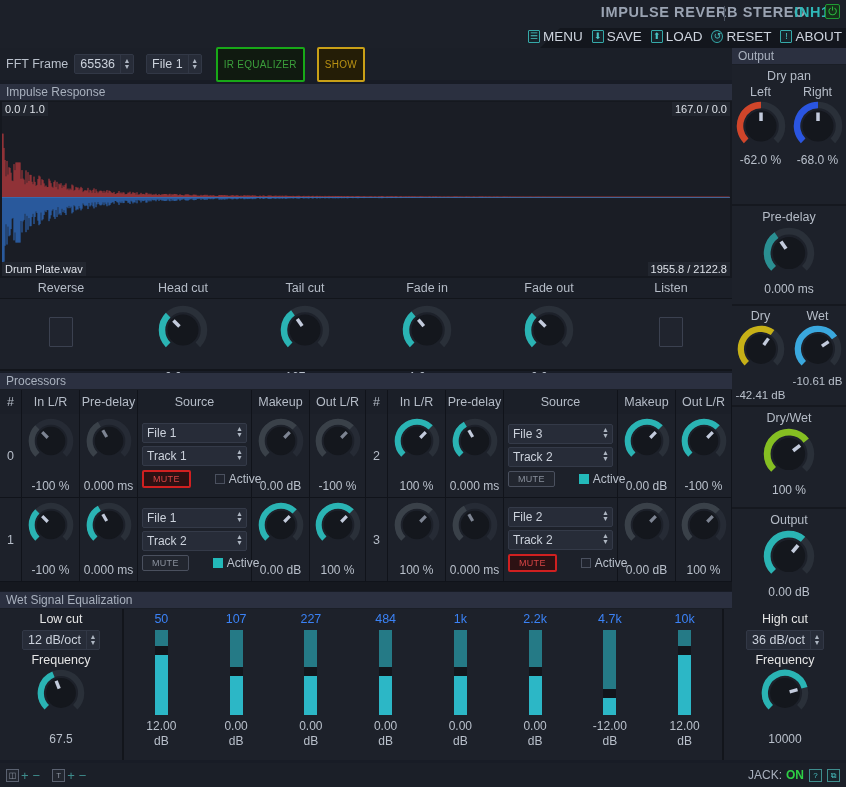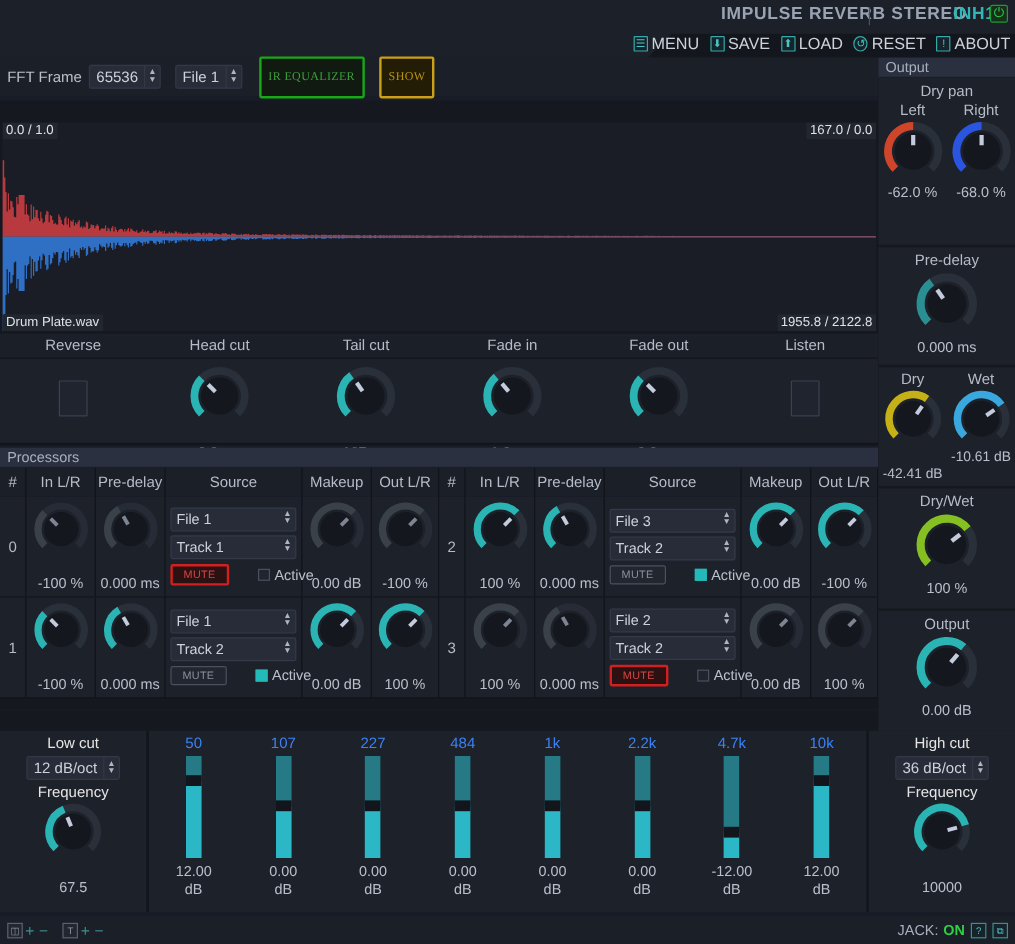--- a/index.html
+++ b/index.html
@@ -72,21 +72,20 @@
     min-width: 18px;
   }
   .spin .arrows {
     width: 13px; display: flex; flex-direction: column; align-items: center;
     justify-content: center; color: #aeb6c2; font-size: 7px; line-height: 6px;
     border-left: 1px solid #323846;
   }
   .pill {
     font-size: 10px; padding: 10px 6px; border-radius: 2px; font-weight: normal;
     letter-spacing: 0.3px;
-    font-family: Liberation Serif, serif;
   }
   #ir-eq-btn { border: 2px solid #18a818; color: #3b9f3b; background: #101a10; }
   #show-btn { border: 2px solid #c9a017; color: #b99213; background: #241d06; }
 
   
   #ir-section {
     position: absolute; left: 0; top: 84px; width: 732px; height: 194px;
     background: #15181f;
   }
   .sec-title {
@@ -287,20 +286,21 @@
   </div>
   <div class="spin" style="margin-left:6px">
     <span class="val">File 1</span>
     <span class="arrows">▲<br>▼</span>
   </div>
   <div class="pill" id="ir-eq-btn" style="margin-left:8px">IR EQUALIZER</div>
   <div class="pill" id="show-btn" style="margin-left:6px">SHOW</div>
 </div>
 
 <div id="ir-section">
+  <div class="sec-title">Impulse Response</div>
   <div id="ir-graph">
     <div id="ir-midline"></div>
     <svg id="ir-wave" width="728" height="174" style="position:absolute;left:0;top:0">
         <path d="M 0 95 L 0 178.6 M 1 95 L 1 178.6 M 2 95 L 2 159.70128806299982 M 3 95 L 3 143.7795991119978 M 4 95 L 4 122.2807407642057 M 5 95 L 5 142.56271425828743 M 6 95 L 6 124.6263372202941 M 7 95 L 7 134.3066249118677 M 8 95 L 8 133.32277620215268 M 9 95 L 9 127.07634514471629 M 10 95 L 10 116.70888717204 M 11 95 L 11 115.93696308542371 M 12 95 L 12 138.40297489897728 M 13 95 L 13 130.43906614033688 M 14 95 L 14 140.6 M 15 95 L 15 140.6 M 16 95 L 16 140.6 M 17 95 L 17 140.6 M 18 95 L 18 140.6 M 19 95 L 19 119.07007962940403 M 20 95 L 20 130.4608883636629 M 21 95 L 21 119.38734404791838 M 22 95 L 22 117.9357863777744 M 23 95 L 23 111.7904104552227 M 24 95 L 24 130.17435622823172 M 25 95 L 25 113.81676359267246 M 26 95 L 26 127.80046841984165 M 27 95 L 27 116.11767924655621 M 28 95 L 28 124.2907774651341 M 29 95 L 29 124.13675343819325 M 30 95 L 30 115.07967093208781 M 31 95 L 31 111.83303091598692 M 32 95 L 32 122.00621297260989 M 33 95 L 33 114.96773017485891 M 34 95 L 34 109.46071804629166 M 35 95 L 35 110.99780798647281 M 36 95 L 36 118.67493777395002 M 37 95 L 37 123.20834097977641 M 38 95 L 38 121.98643497832495 M 39 95 L 39 110.56361712853425 M 40 95 L 40 118.4621495438967 M 41 95 L 41 117.3256667422676 M 42 95 L 42 112.95240447443716 M 43 95 L 43 108.63208912721154 M 44 95 L 44 110.11113147925829 M 45 95 L 45 108.06891845454705 M 46 95 L 46 108.15927404489796 M 47 95 L 47 119.15893793229255 M 48 95 L 48 116.61695483276979 M 49 95 L 49 113.27085620515167 M 50 95 L 50 108.64077944441414 M 51 95 L 51 107.19038969239814 M 52 95 L 52 114.88540057806492 M 53 95 L 53 116.92494578340776 M 54 95 L 54 108.0298411956724 M 55 95 L 55 115.00865780724027 M 56 95 L 56 105.09424544156647 M 57 95 L 57 112.56793225610198 M 58 95 L 58 111.22926733530454 M 59 95 L 59 113.22929762345497 M 60 95 L 60 106.81038118562081 M 61 95 L 61 110.27810080321456 M 62 95 L 62 108.23207459286068 M 63 95 L 63 111.010146142435 M 64 95 L 64 112.98264885585107 M 65 95 L 65 104.93094141612666 M 66 95 L 66 106.23191436086226 M 67 95 L 67 103.8947572454532 M 68 95 L 68 106.18531290867783 M 69 95 L 69 104.65759768248624 M 70 95 L 70 111.41987338039146 M 71 95 L 71 110.2316320769676 M 72 95 L 72 103.23581163652304 M 73 95 L 73 104.41761361494939 M 74 95 L 74 108.35425991308873 M 75 95 L 75 107.27274477621685 M 76 95 L 76 107.54483503393037 M 77 95 L 77 104.04839167266138 M 78 95 L 78 106.38385335468064 M 79 95 L 79 108.39637478011943 M 80 95 L 80 106.71321259369337 M 81 95 L 81 101.38213481161893 M 82 95 L 82 102.8274977214676 M 83 95 L 83 104.16167069722367 M 84 95 L 84 103.36117907069418 M 85 95 L 85 103.76017218810907 M 86 95 L 86 107.07048483214236 M 87 95 L 87 100.97811410127599 M 88 95 L 88 104.46452230111794 M 89 95 L 89 103.36883244363675 M 90 95 L 90 100.5645729549184 M 91 95 L 91 104.380894372733 M 92 95 L 92 106.42914956043293 M 93 95 L 93 100.29324609834411 M 94 95 L 94 105.22183808915301 M 95 95 L 95 102.38917961348429 M 96 95 L 96 100.07439890191287 M 97 95 L 97 102.10567302354917 M 98 95 L 98 103.26164674148401 M 99 95 L 99 103.35221969789794 M 100 95 L 100 102.63209173046125 M 101 95 L 101 100.40433982820399 M 102 95 L 102 103.21669964390715 M 103 95 L 103 100.46840185061295 M 104 95 L 104 102.33236517456325 M 105 95 L 105 104.26584246330043 M 106 95 L 106 100.49952043592532 M 107 95 L 107 103.57459503549117 M 108 95 L 108 102.91999082843287 M 109 95 L 109 101.23529425586224 M 110 95 L 110 100.57402329812473 M 111 95 L 111 100.0316065518641 M 112 95 L 112 101.69630175484593 M 113 95 L 113 99.02380905795997 M 114 95 L 114 99.01497792021647 M 115 95 L 115 100.15115450766726 M 116 95 L 116 100.54711874544371 M 117 95 L 117 102.85944256000516 M 118 95 L 118 99.73771952012777 M 119 95 L 119 101.0907321911492 M 120 95 L 120 99.47261900519392 M 121 95 L 121 101.13998521565098 M 122 95 L 122 100.92700693656283 M 123 95 L 123 98.58602057227883 M 124 95 L 124 98.71392248881723 M 125 95 L 125 98.93087987575753 M 126 95 L 126 100.81205913016078 M 127 95 L 127 100.65077530944413 M 128 95 L 128 102.0115346630149 M 129 95 L 129 98.77224664316081 M 130 95 L 130 99.6203066905536 M 131 95 L 131 101.4189470287328 M 132 95 L 132 100.12359776044802 M 133 95 L 133 100.60471910476866 M 134 95 L 134 98.11475090916637 M 135 95 L 135 101.32690296207458 M 136 95 L 136 97.93511748110649 M 137 95 L 137 98.45462870779517 M 138 95 L 138 98.50423444787889 M 139 95 L 139 100.47920182036763 M 140 95 L 140 98.56473200207385 M 141 95 L 141 99.16727183734729 M 142 95 L 142 98.86662015860882 M 143 95 L 143 98.26710795887944 M 144 95 L 144 100.6341213359679 M 145 95 L 145 100.51614995659452 M 146 95 L 146 98.19377658847372 M 147 95 L 147 99.44916724666228 M 148 95 L 148 98.25247435842128 M 149 95 L 149 99.3449952167095 M 150 95 L 150 97.69405573739698 M 151 95 L 151 98.29032957881074 M 152 95 L 152 98.33666427934658 M 153 95 L 153 98.18385575565212 M 154 95 L 154 99.28993916582803 M 155 95 L 155 97.7419114320425 M 156 95 L 156 97.35252725160794 M 157 95 L 157 98.97362426164436 M 158 95 L 158 97.7470143552735 M 159 95 L 159 97.78610212031941 M 160 95 L 160 98.69498507502168 M 161 95 L 161 98.29852581340754 M 162 95 L 162 98.94032987406563 M 163 95 L 163 98.96981983736903 M 164 95 L 164 98.90782320592929 M 165 95 L 165 98.566985693886 M 166 95 L 166 97.11805307402997 M 167 95 L 167 98.61300650395975 M 168 95 L 168 99.23368968811023 M 169 95 L 169 97.00155079379348 M 170 95 L 170 98.84112374892165 M 171 95 L 171 97.71609171930842 M 172 95 L 172 99.00182004252109 M 173 95 L 173 98.89920314681088 M 174 95 L 174 98.75897977465631 M 175 95 L 175 98.49330041294836 M 176 95 L 176 97.16311262943331 M 177 95 L 177 97.54980945046235 M 178 95 L 178 98.75108766554585 M 179 95 L 179 97.77250230807373 M 180 95 L 180 97.58985059626691 M 181 95 L 181 97.35343788220489 M 182 95 L 182 96.76158323071634 M 183 95 L 183 98.08791402400898 M 184 95 L 184 98.54952193109965 M 185 95 L 185 98.31441715302093 M 186 95 L 186 98.62109773528329 M 187 95 L 187 97.97551396692742 M 188 95 L 188 97.09947463939412 M 189 95 L 189 97.43550291183153 M 190 95 L 190 96.63241179665347 M 191 95 L 191 97.91694869307554 M 192 95 L 192 98.27624771692565 M 193 95 L 193 97.87549187819258 M 194 95 L 194 98.01672646554113 M 195 95 L 195 96.9016092095646 M 196 95 L 196 96.81843083064072 M 197 95 L 197 96.78000159922408 M 198 95 L 198 96.62162891633403 M 199 95 L 199 97.82548021960552 M 200 95 L 200 96.65616299818674 M 201 95 L 201 97.29156711961433 M 202 95 L 202 97.39318998131037 M 203 95 L 203 98.01141182680368 M 204 95 L 204 97.1192257121663 M 205 95 L 205 97.95434656368298 M 206 95 L 206 96.94724817680395 M 207 95 L 207 96.56065828454422 M 208 95 L 208 97.11308010539364 M 209 95 L 209 97.20158719038746 M 210 95 L 210 96.59371302834957 M 211 95 L 211 97.34047141236258 M 212 95 L 212 97.05707450306102 M 213 95 L 213 96.47849044403546 M 214 95 L 214 96.41786979152187 M 215 95 L 215 96.4514389975633 M 216 95 L 216 96.29969893902489 M 217 95 L 217 97.59962014406814 M 218 95 L 218 97.43906585716671 M 219 95 L 219 97.38157745208255 M 220 95 L 220 97.65485834265473 M 221 95 L 221 97.07109218624853 M 222 95 L 222 97.47044185043553 M 223 95 L 223 97.5737668884283 M 224 95 L 224 96.81405945289404 M 225 95 L 225 97.38880284969127 M 226 95 L 226 96.76270889887265 M 227 95 L 227 96.39197179987677 M 228 95 L 228 96.722841217148 M 229 95 L 229 96.82693840268156 M 230 95 L 230 97.31990908607808 M 231 95 L 231 97.28918259895411 M 232 95 L 232 96.88688534296938 M 233 95 L 233 96.52687510559272 M 234 95 L 234 97.04231853820731 M 235 95 L 235 97.3179200040296 M 236 95 L 236 96.99863865986312 M 237 95 L 237 96.50503852842171 M 238 95 L 238 96.29077301174455 M 239 95 L 239 96.99235803468589 M 240 95 L 240 96.10934932761943 M 241 95 L 241 96.71902489033113 M 242 95 L 242 97.24148395001913 M 243 95 L 243 97.19984787974361 M 244 95 L 244 96.68059846234054 M 245 95 L 245 97.07765970990485 M 246 95 L 246 97.10517470928242 M 247 95 L 247 96.84016430205773 M 248 95 L 248 97.03712146089948 M 249 95 L 249 96.40178692544586 M 250 95 L 250 97.11952704044838 M 251 95 L 251 97.18638939551347 M 252 95 L 252 96.57556317765756 M 253 95 L 253 97.12496826882528 M 254 95 L 254 96.52177128676362 M 255 95 L 255 96.26715695119113 M 256 95 L 256 96.02941065821979 M 257 95 L 257 96.15620082428829 M 258 95 L 258 96.9400197982421 M 259 95 L 259 96.43639966644962 M 260 95 L 260 95.95550093516559 M 261 95 L 261 96.97387632267856 M 262 95 L 262 96.9161972827097 M 263 95 L 263 96.2557284925145 M 264 95 L 264 96.35505781507489 M 265 95 L 265 96.01192661651663 M 266 95 L 266 96.89018534117074 M 267 95 L 267 96.93538049113549 M 268 95 L 268 96.89599368522599 M 269 95 L 269 96.89965235555339 M 270 95 L 270 96.45135136225039 M 271 95 L 271 96.1407145993029 M 272 95 L 272 96.61119521551932 M 273 95 L 273 96.54139868293461 M 274 95 L 274 96.9208847610961 M 275 95 L 275 96.04494382544553 M 276 95 L 276 96.64350214101442 M 277 95 L 277 96.40720824611414 M 278 95 L 278 96.84512019220452 M 279 95 L 279 95.89081955402331 M 280 95 L 280 96.73911629827346 M 281 95 L 281 96.6604705216007 M 282 95 L 282 95.92053538693514 M 283 95 L 283 96.74253005379346 M 284 95 L 284 96.78174381526998 M 285 95 L 285 96.62163269456713 M 286 95 L 286 96.20998622209895 M 287 95 L 287 96.44235809208567 M 288 95 L 288 96.19694602598302 M 289 95 L 289 96.4067594943047 M 290 95 L 290 96.02873885238405 M 291 95 L 291 96.58484713592748 M 292 95 L 292 96.34922474353911 M 293 95 L 293 95.91150598320894 M 294 95 L 294 96.23277162757425 M 295 95 L 295 96.5109907180856 M 296 95 L 296 96.42900436146081 M 297 95 L 297 96.67530551158545 M 298 95 L 298 96.26667990566072 M 299 95 L 299 95.78736857917505 M 300 95 L 300 96.01408122957982 M 301 95 L 301 96.2385979742334 M 302 95 L 302 96.55673571112001 M 303 95 L 303 95.76567360857752 M 304 95 L 304 96.37316413052409 M 305 95 L 305 95.91087173695928 M 306 95 L 306 96.46332676856203 M 307 95 L 307 96.46214020508548 M 308 95 L 308 95.84917242480344 M 309 95 L 309 95.84741099876932 M 310 95 L 310 96.2832297448158 M 311 95 L 311 96.57232690447047 M 312 95 L 312 95.78513413732952 M 313 95 L 313 95.90748934786967 M 314 95 L 314 96.10762824611112 M 315 95 L 315 96.5742283690235 M 316 95 L 316 96.08640560013119 M 317 95 L 317 95.88208449436317 M 318 95 L 318 96.4596004386598 M 319 95 L 319 95.78304506279348 M 320 95 L 320 96.17100738685573 M 321 95 L 321 96.05689868088933 M 322 95 L 322 95.73183575795542 M 323 95 L 323 96.46805171590135 M 324 95 L 324 95.8506385089054 M 325 95 L 325 96.17507041066646 M 326 95 L 326 95.90918336070511 M 327 95 L 327 96.44665665366688 M 328 95 L 328 95.95625596826929 M 329 95 L 329 96.14417878895863 M 330 95 L 330 95.95365182848735 M 331 95 L 331 96.38930324465836 M 332 95 L 332 95.77865731731362 M 333 95 L 333 96.36237364262635 M 334 95 L 334 96.16008288146372 M 335 95 L 335 96.10661122232 M 336 95 L 336 96.31241004762472 M 337 95 L 337 96.20652523524807 M 338 95 L 338 95.99566249156939 M 339 95 L 339 96.12825572054535 M 340 95 L 340 96.23804841680798 M 341 95 L 341 95.64896711046093 M 342 95 L 342 96.26397792118301 M 343 95 L 343 95.98665976083123 M 344 95 L 344 95.78155074454267 M 345 95 L 345 96.27351630425937 M 346 95 L 346 96.2535288417618 M 347 95 L 347 96.01841725974924 M 348 95 L 348 95.77684437715921 M 349 95 L 349 96.02467810053652 M 350 95 L 350 95.95125199557447 M 351 95 L 351 96.2017235743973 M 352 95 L 352 95.66363567075459 M 353 95 L 353 95.79730363720924 M 354 95 L 354 96.08348507099217 M 355 95 L 355 96.08447437079488 M 356 95 L 356 96.27360196986257 M 357 95 L 357 96.07654456692752 M 358 95 L 358 95.83055067306131 M 359 95 L 359 95.75727720772937 M 360 95 L 360 95.8235200936037 M 361 95 L 361 95.84315837624693 M 362 95 L 362 96.11282104119827 M 363 95 L 363 95.9244112762426 M 364 95 L 364 95.6900804285331 M 365 95 L 365 95.77811240858722 M 366 95 L 366 95.6574411286774 M 367 95 L 367 95.80816659715387 M 368 95 L 368 95.8900568097775 M 369 95 L 369 95.99948309974184 M 370 95 L 370 95.80818399427886 M 371 95 L 371 95.63972690185912 M 372 95 L 372 95.6634281172211 M 373 95 L 373 96.03448865123609 M 374 95 L 374 95.66674498900262 M 375 95 L 375 95.65920631902475 M 376 95 L 376 95.57375238436626 M 377 95 L 377 96.21358573812323 M 378 95 L 378 95.59328941784732 M 379 95 L 379 96.15834103103472 M 380 95 L 380 96.19645653738019 M 381 95 L 381 96.0968486381073 M 382 95 L 382 95.58698030611326 M 383 95 L 383 95.67820142094025 M 384 95 L 384 95.57 M 385 95 L 385 96.1220909215517 M 386 95 L 386 95.77041893988569 M 387 95 L 387 95.90590968338094 M 388 95 L 388 95.83696058739358 M 389 95 L 389 96.08323967459911 M 390 95 L 390 95.95621218842771 M 391 95 L 391 95.98848960199977 M 392 95 L 392 95.57715131061045 M 393 95 L 393 96.03641202903363 M 394 95 L 394 96.09559564806644 M 395 95 L 395 95.94067878125881 M 396 95 L 396 95.5895483771026 M 397 95 L 397 95.57834108012875 M 398 95 L 398 95.9229280679519 M 399 95 L 399 96.06565281089752 M 400 95 L 400 95.75978394698527 M 401 95 L 401 95.57 M 402 95 L 402 95.88043935594403 M 403 95 L 403 95.57 M 404 95 L 404 96.03939048727888 M 405 95 L 405 95.57 M 406 95 L 406 95.86679254396456 M 407 95 L 407 95.84303515246931 M 408 95 L 408 95.85421010284327 M 409 95 L 409 95.61593052372636 M 410 95 L 410 96.01164942340057 M 411 95 L 411 95.70853559027763 M 412 95 L 412 95.88432169378599 M 413 95 L 413 95.81306588226481 M 414 95 L 414 95.77246699575275 M 415 95 L 415 95.58166294131581 M 416 95 L 416 95.79941738144443 M 417 95 L 417 95.59251892037616 M 418 95 L 418 96.00934643854649 M 419 95 L 419 95.84862578135925 M 420 95 L 420 95.80561588901878 M 421 95 L 421 95.8410847447168 M 422 95 L 422 95.66516067099359 M 423 95 L 423 95.7009075155619 M 424 95 L 424 95.75989174749972 M 425 95 L 425 95.67915424663383 M 426 95 L 426 95.58998620328026 M 427 95 L 427 95.92132794434276 M 428 95 L 428 95.87497909297313 M 429 95 L 429 95.57 M 430 95 L 430 95.58027987416973 M 431 95 L 431 95.96201180754339 M 432 95 L 432 95.64449599907495 M 433 95 L 433 95.81936456525457 M 434 95 L 434 95.95410558337109 M 435 95 L 435 95.70976766215932 M 436 95 L 436 95.57 M 437 95 L 437 95.69910382618751 M 438 95 L 438 95.82943512282367 M 439 95 L 439 95.57 M 440 95 L 440 95.57917676310072 M 441 95 L 441 95.57 M 442 95 L 442 95.75389300289892 M 443 95 L 443 95.6350727664317 M 444 95 L 444 95.57 M 445 95 L 445 95.68240359261006 M 446 95 L 446 95.71133846550643 M 447 95 L 447 95.7233271935988 M 448 95 L 448 95.58270180262417 M 449 95 L 449 95.57 M 450 95 L 450 95.66287507694568 M 451 95 L 451 95.57 M 452 95 L 452 95.88635028540881 M 453 95 L 453 95.79981448643188 M 454 95 L 454 95.82363731040499 M 455 95 L 455 95.82249568573333 M 456 95 L 456 95.72792403903404 M 457 95 L 457 95.57 M 458 95 L 458 95.83639843576826 M 459 95 L 459 95.57 M 460 95 L 460 95.73471590998031 M 461 95 L 461 95.57 M 462 95 L 462 95.588321571147 M 463 95 L 463 95.57 M 464 95 L 464 95.81667403368988 M 465 95 L 465 95.8009147217281 M 466 95 L 466 95.57 M 467 95 L 467 95.79069880194213 M 468 95 L 468 95.57 M 469 95 L 469 95.57 M 470 95 L 470 95.57 M 471 95 L 471 95.65427215092056 M 472 95 L 472 95.86672636786876 M 473 95 L 473 95.57 M 474 95 L 474 95.57 M 475 95 L 475 95.57 M 476 95 L 476 95.57 M 477 95 L 477 95.72510642349499 M 478 95 L 478 95.83967414710132 M 479 95 L 479 95.73453819843152 M 480 95 L 480 95.84381624047256 M 481 95 L 481 95.80422904976331 M 482 95 L 482 95.57 M 483 95 L 483 95.71114510204815 M 484 95 L 484 95.76352276590642 M 485 95 L 485 95.57 M 486 95 L 486 95.64010548902203 M 487 95 L 487 95.72633711260569 M 488 95 L 488 95.73589960141203 M 489 95 L 489 95.57 M 490 95 L 490 95.57 M 491 95 L 491 95.57 M 492 95 L 492 95.77492231082297 M 493 95 L 493 95.57 M 494 95 L 494 95.6799124423742 M 495 95 L 495 95.76228342112421 M 496 95 L 496 95.71124681002703 M 497 95 L 497 95.57 M 498 95 L 498 95.59199488213574 M 499 95 L 499 95.57 M 500 95 L 500 95.57 M 501 95 L 501 95.70198219193051 M 502 95 L 502 95.71048111348026 M 503 95 L 503 95.77493287968268 M 504 95 L 504 95.57 M 505 95 L 505 95.74726282275016 M 506 95 L 506 95.57 M 507 95 L 507 95.57 M 508 95 L 508 95.6944457767225 M 509 95 L 509 95.57 M 510 95 L 510 95.57 M 511 95 L 511 95.63203976438581 M 512 95 L 512 95.57 M 513 95 L 513 95.63322798925809 M 514 95 L 514 95.57 M 515 95 L 515 95.57 M 516 95 L 516 95.57 M 517 95 L 517 95.57 M 518 95 L 518 95.61750715659221 M 519 95 L 519 95.57 M 520 95 L 520 95.57 M 521 95 L 521 95.62185522462269 M 522 95 L 522 95.57 M 523 95 L 523 95.57 M 524 95 L 524 95.57 M 525 95 L 525 95.57 M 526 95 L 526 95.57 M 527 95 L 527 95.57 M 528 95 L 528 95.63758468832681 M 529 95 L 529 95.65841659984217 M 530 95 L 530 95.57 M 531 95 L 531 95.57 M 532 95 L 532 95.57 M 533 95 L 533 95.57 M 534 95 L 534 95.65656037711172 M 535 95 L 535 95.57 M 536 95 L 536 95.66960989555413 M 537 95 L 537 95.61702394586278 M 538 95 L 538 95.59322714962883 M 539 95 L 539 95.57 M 540 95 L 540 95.57 M 541 95 L 541 95.65091066773807 M 542 95 L 542 95.57 M 543 95 L 543 95.63222003984215 M 544 95 L 544 95.57 M 545 95 L 545 95.57 M 546 95 L 546 95.57414348392878 M 547 95 L 547 95.58261087573082 M 548 95 L 548 95.57091842593508 M 549 95 L 549 95.57 M 550 95 L 550 95.57 M 551 95 L 551 95.57 M 552 95 L 552 95.57 M 553 95 L 553 95.57 M 554 95 L 554 95.57 M 555 95 L 555 95.57 M 556 95 L 556 95.57 M 557 95 L 557 95.57 M 558 95 L 558 95.57 M 559 95 L 559 95.6322603324941 M 560 95 L 560 95.57 M 561 95 L 561 95.57 M 562 95 L 562 95.57 M 563 95 L 563 95.57 M 564 95 L 564 95.57 M 565 95 L 565 95.57 M 566 95 L 566 95.57 M 567 95 L 567 95.57 M 568 95 L 568 95.57 M 569 95 L 569 95.57 M 570 95 L 570 95.57 M 571 95 L 571 95.57 M 572 95 L 572 95.57 M 573 95 L 573 95.57 M 574 95 L 574 95.57 M 575 95 L 575 95.57 M 576 95 L 576 95.57 M 577 95 L 577 95.57 M 578 95 L 578 95.57 M 579 95 L 579 95.57 M 580 95 L 580 95.57 M 581 95 L 581 95.57 M 582 95 L 582 95.57 M 583 95 L 583 95.57 M 584 95 L 584 95.57 M 585 95 L 585 95.57 M 586 95 L 586 95.57 M 587 95 L 587 95.57 M 588 95 L 588 95.57 M 589 95 L 589 95.57 M 590 95 L 590 95.57 M 591 95 L 591 95.57 M 592 95 L 592 95.57 M 593 95 L 593 95.57 M 594 95 L 594 95.57 M 595 95 L 595 95.5720648503321 M 596 95 L 596 95.57 M 597 95 L 597 95.57 M 598 95 L 598 95.57 M 599 95 L 599 95.57 M 600 95 L 600 95.57 M 601 95 L 601 95.57 M 602 95 L 602 95.57 M 603 95 L 603 95.57 M 604 95 L 604 95.57 M 605 95 L 605 95.57 M 606 95 L 606 95.57 M 607 95 L 607 95.57 M 608 95 L 608 95.57 M 609 95 L 609 95.57 M 610 95 L 610 95.57 M 611 95 L 611 95.57 M 612 95 L 612 95.57 M 613 95 L 613 95.57 M 614 95 L 614 95.57 M 615 95 L 615 95.57 M 616 95 L 616 95.57 M 617 95 L 617 95.57 M 618 95 L 618 95.57 M 619 95 L 619 95.57 M 620 95 L 620 95.57 M 621 95 L 621 95.57 M 622 95 L 622 95.57 M 623 95 L 623 95.57 M 624 95 L 624 95.57 M 625 95 L 625 95.57 M 626 95 L 626 95.57 M 627 95 L 627 95.57 M 628 95 L 628 95.57 M 629 95 L 629 95.57 M 630 95 L 630 95.57 M 631 95 L 631 95.57 M 632 95 L 632 95.57 M 633 95 L 633 95.57 M 634 95 L 634 95.57 M 635 95 L 635 95.57 M 636 95 L 636 95.57 M 637 95 L 637 95.57 M 638 95 L 638 95.57 M 639 95 L 639 95.57 M 640 95 L 640 95.57 M 641 95 L 641 95.57 M 642 95 L 642 95.57 M 643 95 L 643 95.57 M 644 95 L 644 95.57 M 645 95 L 645 95.57 M 646 95 L 646 95.57 M 647 95 L 647 95.57 M 648 95 L 648 95.57 M 649 95 L 649 95.57 M 650 95 L 650 95.57 M 651 95 L 651 95.57 M 652 95 L 652 95.57 M 653 95 L 653 95.57 M 654 95 L 654 95.57 M 655 95 L 655 95.57 M 656 95 L 656 95.57 M 657 95 L 657 95.57 M 658 95 L 658 95.57 M 659 95 L 659 95.57 M 660 95 L 660 95.57 M 661 95 L 661 95.57 M 662 95 L 662 95.57 M 663 95 L 663 95.57 M 664 95 L 664 95.57 M 665 95 L 665 95.57 M 666 95 L 666 95.57 M 667 95 L 667 95.57 M 668 95 L 668 95.57 M 669 95 L 669 95.57 M 670 95 L 670 95.57 M 671 95 L 671 95.57 M 672 95 L 672 95.57 M 673 95 L 673 95.57 M 674 95 L 674 95.57 M 675 95 L 675 95.57 M 676 95 L 676 95.57 M 677 95 L 677 95.57 M 678 95 L 678 95.57 M 679 95 L 679 95.57 M 680 95 L 680 95.57 M 681 95 L 681 95.57 M 682 95 L 682 95.57 M 683 95 L 683 95.57 M 684 95 L 684 95.57 M 685 95 L 685 95.57 M 686 95 L 686 95.57 M 687 95 L 687 95.57 M 688 95 L 688 95.57 M 689 95 L 689 95.57 M 690 95 L 690 95.57 M 691 95 L 691 95.57 M 692 95 L 692 95.57 M 693 95 L 693 95.57 M 694 95 L 694 95.57 M 695 95 L 695 95.57 M 696 95 L 696 95.57 M 697 95 L 697 95.57 M 698 95 L 698 95.57 M 699 95 L 699 95.57 M 700 95 L 700 95.57 M 701 95 L 701 95.57 M 702 95 L 702 95.57 M 703 95 L 703 95.57 M 704 95 L 704 95.57 M 705 95 L 705 95.57 M 706 95 L 706 95.57 M 707 95 L 707 95.57 M 708 95 L 708 95.57 M 709 95 L 709 95.57 M 710 95 L 710 95.57 M 711 95 L 711 95.57 M 712 95 L 712 95.57 M 713 95 L 713 95.57 M 714 95 L 714 95.57 M 715 95 L 715 95.57 M 716 95 L 716 95.57 M 717 95 L 717 95.57 M 718 95 L 718 95.57 M 719 95 L 719 95.57 M 720 95 L 720 95.57 M 721 95 L 721 95.57 M 722 95 L 722 95.57 M 723 95 L 723 95.57 M 724 95 L 724 95.57 M 725 95 L 725 95.57 M 726 95 L 726 95.57 M 727 95 L 727 95.57 " stroke="#2f6fc4" stroke-width="1" fill="none"></path>
         <path d="M 0 95 L 0 31.64 M 1 95 L 1 31.64 M 2 95 L 2 45.963234310147506 M 3 95 L 3 58.03019856774902 M 4 95 L 4 74.32407015765463 M 5 95 L 5 58.952469193719004 M 6 95 L 6 72.54635494882973 M 7 95 L 7 65.2097158562687 M 8 95 L 8 65.95536961521061 M 9 95 L 9 70.68950683768871 M 10 95 L 10 78.5469486696118 M 11 95 L 11 79.13198587209992 M 12 95 L 12 62.105113760775126 M 13 95 L 13 68.14091829363942 M 14 95 L 14 60.44 M 15 95 L 15 60.44 M 16 95 L 16 60.44 M 17 95 L 17 60.44 M 18 95 L 18 60.44 M 19 95 L 19 76.7574133335043 M 20 95 L 20 68.12437934543443 M 21 95 L 21 76.51696030052501 M 22 95 L 22 77.61708821894993 M 23 95 L 23 82.27463628656805 M 24 95 L 24 68.34154054281387 M 25 95 L 25 80.7388739087114 M 26 95 L 26 70.14069761864633 M 27 95 L 27 78.99502204471528 M 28 95 L 28 72.80067392116152 M 29 95 L 29 72.91740792052722 M 30 95 L 30 79.78172308304924 M 31 95 L 31 82.24233446367306 M 32 95 L 32 74.53213332602198 M 33 95 L 33 79.86656239379114 M 34 95 L 34 84.0402979017579 M 35 95 L 35 82.87534552604167 M 36 95 L 36 77.05688926605893 M 37 95 L 37 73.62104683637999 M 38 95 L 38 74.54712296379583 M 39 95 L 39 83.20441649205826 M 40 95 L 40 77.21816034567829 M 41 95 L 41 78.07949467954455 M 42 95 L 42 81.39396713516342 M 43 95 L 43 84.6683113983239 M 44 95 L 44 83.54735298414109 M 45 95 L 45 85.09513548708013 M 46 95 L 46 85.02665546070892 M 47 95 L 47 76.6900680934204 M 48 95 L 48 78.61662370569026 M 49 95 L 49 81.15261424451663 M 50 95 L 50 84.66172505265455 M 51 95 L 51 85.7609678120772 M 52 95 L 52 79.92895956188764 M 53 95 L 53 78.38319898520675 M 54 95 L 54 85.12475193591145 M 55 95 L 55 79.83554355661789 M 56 95 L 56 87.34962450744436 M 57 95 L 57 81.68535660590165 M 58 95 L 58 82.69992370376919 M 59 95 L 59 81.18411127485518 M 60 95 L 60 86.04897425931897 M 61 95 L 61 83.42080781230054 M 62 95 L 62 84.97148030856874 M 63 95 L 63 82.86599450257557 M 64 95 L 64 81.37104507767076 M 65 95 L 65 87.47339176883033 M 66 95 L 66 86.48739122124123 M 67 95 L 67 88.25871029818283 M 68 95 L 68 86.52271021658102 M 69 95 L 69 87.68055754590516 M 70 95 L 70 82.55546438538752 M 71 95 L 71 83.45602621535087 M 72 95 L 72 88.75812170705622 M 73 95 L 73 87.86244020761731 M 74 95 L 74 84.87887669744855 M 75 95 L 75 85.6985513274988 M 76 95 L 76 85.49233555323173 M 77 95 L 77 88.142271574404 M 78 95 L 78 86.3722374575052 M 79 95 L 79 84.84695806138316 M 80 95 L 80 86.12261782372713 M 81 95 L 81 90.16301361645723 M 82 95 L 82 89.06758067425613 M 83 95 L 83 88.05641799789365 M 84 95 L 84 88.66310638852651 M 85 95 L 85 88.36071160480155 M 86 95 L 86 85.85184307458684 M 87 95 L 87 90.46921878640134 M 88 95 L 88 87.82688836125799 M 89 95 L 89 88.65730593745425 M 90 95 L 90 90.78263944469342 M 91 95 L 91 87.89026952803394 M 92 95 L 92 86.33790770156662 M 93 95 L 93 90.98827664125498 M 94 95 L 94 87.25292271137877 M 95 95 L 95 89.39977966135928 M 96 95 L 96 91.15413977960287 M 97 95 L 97 89.61464781373115 M 98 95 L 98 88.73854141698054 M 99 95 L 99 88.6698966500142 M 100 95 L 100 89.21567784638727 M 101 95 L 101 90.90407928809803 M 102 95 L 102 88.77260658567037 M 103 95 L 103 90.85552701848282 M 104 95 L 104 89.44283902559417 M 105 95 L 105 87.97746676465651 M 106 95 L 106 90.83194240645659 M 107 95 L 107 88.5013595520488 M 108 95 L 108 88.99748063529297 M 109 95 L 109 90.2743033008202 M 110 95 L 110 90.775477079316 M 111 95 L 111 91.18657187648193 M 112 95 L 112 89.92490814369572 M 113 95 L 113 91.95037629291456 M 114 95 L 114 91.95706936573069 M 115 95 L 115 91.0959671099785 M 116 95 L 116 90.79586789819004 M 117 95 L 117 89.04336984925925 M 118 95 L 118 91.40930731106106 M 119 95 L 119 90.38386612881324 M 120 95 L 120 91.61022559606356 M 121 95 L 121 90.34653752076979 M 122 95 L 122 90.50795263755238 M 123 95 L 123 92.28217388206235 M 124 95 L 124 92.18523769268589 M 125 95 L 125 92.02080683100482 M 126 95 L 126 90.59507097503605 M 127 95 L 127 90.71730713389498 M 128 95 L 128 89.68599478171502 M 129 95 L 129 92.14103412307811 M 130 95 L 130 91.49829387663306 M 131 95 L 131 90.13511383085513 M 132 95 L 132 91.11685222366044 M 133 95 L 133 90.75221288901743 M 134 95 L 134 92.63934667936864 M 135 95 L 135 90.20487354453294 M 136 95 L 136 92.77548990905613 M 137 95 L 137 92.38175508461839 M 138 95 L 138 92.34415915529179 M 139 95 L 139 90.8473417782477 M 140 95 L 140 92.2983083773756 M 141 95 L 141 91.84164660748415 M 142 95 L 142 92.06950893242278 M 143 95 L 143 92.52387607327033 M 144 95 L 144 90.72992909274011 M 145 95 L 145 90.8193389802652 M 146 95 L 146 92.57945353294623 M 147 95 L 147 91.62799956042437 M 148 95 L 148 92.53496680203861 M 149 95 L 149 91.70695099365174 M 150 95 L 150 92.95818933586756 M 151 95 L 151 92.50627652974345 M 152 95 L 152 92.47115970407417 M 153 95 L 153 92.58697247992681 M 154 95 L 154 91.74867768484613 M 155 95 L 155 92.92191975676779 M 156 95 L 156 93.21703197772872 M 157 95 L 157 91.98841108591164 M 158 95 L 158 92.9180522781085 M 159 95 L 159 92.88842786670529 M 160 95 L 160 92.19959025893094 M 161 95 L 161 92.50006464668061 M 162 95 L 162 92.01364472702394 M 163 95 L 163 91.99129443904663 M 164 95 L 164 92.03828135971675 M 165 95 L 165 92.29660031621272 M 166 95 L 166 93.39473872284044 M 167 95 L 167 92.2617213864726 M 168 95 L 168 91.79130886795856 M 169 95 L 169 93.48303518786177 M 170 95 L 170 92.08883252713306 M 171 95 L 171 92.94148838115572 M 172 95 L 172 91.96704165198402 M 173 95 L 173 92.04481445715386 M 174 95 L 174 92.15108901289206 M 175 95 L 175 92.35244600281808 M 176 95 L 176 93.3605883229558 M 177 95 L 177 93.06751283754433 M 178 95 L 178 92.15707040084946 M 179 95 L 179 92.89873509282833 M 180 95 L 180 93.03716586388192 M 181 95 L 181 93.21634181559209 M 182 95 L 182 93.66490534093077 M 183 95 L 183 92.65968621338267 M 184 95 L 184 92.30983601011395 M 185 95 L 185 92.48802068402625 M 186 95 L 186 92.25558908483792 M 187 95 L 187 92.74487362506554 M 188 95 L 188 93.40881922066973 M 189 95 L 189 93.15414516155926 M 190 95 L 190 93.76280369095737 M 191 95 L 191 92.78925993787959 M 192 95 L 192 92.51694909875108 M 193 95 L 193 92.82067983968562 M 194 95 L 194 92.7136388892741 M 195 95 L 195 93.55878038854053 M 196 95 L 196 93.62182084414599 M 197 95 L 197 93.65094615637754 M 198 95 L 198 93.77097597919948 M 199 95 L 199 92.8585834125095 M 200 95 L 200 93.74480278032163 M 201 95 L 201 93.26323334092388 M 202 95 L 202 93.18621390890162 M 203 95 L 203 92.71766682600142 M 204 95 L 204 93.3938499865687 M 205 95 L 205 92.7609162885771 M 206 95 L 206 93.5241908554749 M 207 95 L 207 93.81718530013491 M 208 95 L 208 93.3985077095964 M 209 95 L 209 93.33142865570635 M 210 95 L 210 93.79213328377716 M 211 95 L 211 93.22616903484099 M 212 95 L 212 93.44095406083797 M 213 95 L 213 93.87945987399418 M 214 95 L 214 93.92540394747816 M 215 95 L 215 93.89996202289939 M 216 95 L 216 94.01496501463377 M 217 95 L 217 93.02976157502204 M 218 95 L 218 93.15144482404207 M 219 95 L 219 93.19501498368481 M 220 95 L 220 92.98789683504062 M 221 95 L 221 93.43033013252742 M 222 95 L 222 93.12766512388043 M 223 95 L 223 93.04935562140172 M 224 95 L 224 93.62513388833294 M 225 95 L 225 93.18953889286556 M 226 95 L 226 93.66405220295968 M 227 95 L 227 93.94503189904077 M 228 95 L 228 93.69426770910889 M 229 95 L 229 93.61537300007292 M 230 95 L 230 93.24175311370925 M 231 95 L 231 93.26504055658214 M 232 95 L 232 93.569939529539 M 233 95 L 233 93.84278939365605 M 234 95 L 234 93.45213752893761 M 235 95 L 235 93.24326062852492 M 236 95 L 236 93.48524227884059 M 237 95 L 237 93.85933922056459 M 238 95 L 238 94.02172992794098 M 239 95 L 239 93.49000233160648 M 240 95 L 240 94.15922998327791 M 241 95 L 241 93.69716008311745 M 242 95 L 242 93.30119111156445 M 243 95 L 243 93.33274687008905 M 244 95 L 244 93.72628327064717 M 245 95 L 245 93.42535264091421 M 246 95 L 246 93.40449916770174 M 247 95 L 247 93.60534916054571 M 248 95 L 248 93.45607636647618 M 249 95 L 249 93.9375930670305 M 250 95 L 250 93.39362161144966 M 251 95 L 251 93.34294698445295 M 252 95 L 252 93.80588896009111 M 253 95 L 253 93.38949773310084 M 254 95 L 254 93.84665755108442 M 255 95 L 255 94.03962841593935 M 256 95 L 256 94.21981508008605 M 257 95 L 257 94.1237214805394 M 258 95 L 258 93.52966920554282 M 259 95 L 259 93.91136025279607 M 260 95 L 260 94.27583087019029 M 261 95 L 261 93.50400952386467 M 262 95 L 262 93.54772416468317 M 263 95 L 263 94.0482899846206 M 264 95 L 264 93.97300881383798 M 265 95 L 265 94.2330661432716 M 266 95 L 266 93.56743847827059 M 267 95 L 267 93.53318531198153 M 268 95 L 268 93.56303636488136 M 269 95 L 269 93.56026347789638 M 270 95 L 270 93.90002844124182 M 271 95 L 271 94.13545840894938 M 272 95 L 272 93.77888362613274 M 273 95 L 273 93.83178205082851 M 274 95 L 274 93.54417154948506 M 275 95 L 275 94.20804257439917 M 276 95 L 276 93.75439837733643 M 277 95 L 277 93.93348427662929 M 278 95 L 278 93.6015931174871 M 279 95 L 279 94.3248525485297 M 280 95 L 280 93.68193291078222 M 281 95 L 281 93.74153813099737 M 282 95 L 282 94.30233107516494 M 283 95 L 283 93.67934564344075 M 284 95 L 284 93.64962574000592 M 285 95 L 285 93.77097311569649 M 286 95 L 286 94.08295781061975 M 287 95 L 287 93.90684439336665 M 288 95 L 288 94.0928409066234 M 289 95 L 289 93.93382438326381 M 290 95 L 290 94.22032423819313 M 291 95 L 291 93.79885269698129 M 292 95 L 292 93.97742966805457 M 293 95 L 293 94.30917441272585 M 294 95 L 294 94.0656888717332 M 295 95 L 295 93.85482808734565 M 296 95 L 296 93.91696511552445 M 297 95 L 297 93.73029477016682 M 298 95 L 298 94.03998996623608 M 299 95 L 299 94.40325749788838 M 300 95 L 300 94.23143317337109 M 301 95 L 301 94.0612731142652 M 302 95 L 302 93.82015819788799 M 303 95 L 303 94.41970000192019 M 304 95 L 304 93.95928613265544 M 305 95 L 305 94.30965510462033 M 306 95 L 306 93.89095234382668 M 307 95 L 307 93.89185163404048 M 308 95 L 308 94.35641668857002 M 309 95 L 309 94.35775166409063 M 310 95 L 310 94.02744693024486 M 311 95 L 311 93.8083417145066 M 312 95 L 312 94.4049509696029 M 313 95 L 313 94.31221859950931 M 314 95 L 314 94.16053438189473 M 315 95 L 315 93.80690060452955 M 316 95 L 316 94.17661891358479 M 317 95 L 317 94.33147280427212 M 318 95 L 318 93.89377650964731 M 319 95 L 319 94.40653426819863 M 320 95 L 320 94.1124996646988 M 321 95 L 321 94.19898205237861 M 322 95 L 322 94.44534553081273 M 323 95 L 323 93.88737133110635 M 324 95 L 324 94.35530555114538 M 325 95 L 325 94.109420320337 M 326 95 L 326 94.31093471609718 M 327 95 L 327 93.90358653616826 M 328 95 L 328 94.27525863457485 M 329 95 L 329 94.13283291784188 M 330 95 L 330 94.27723229840959 M 331 95 L 331 93.94705438299576 M 332 95 L 332 94.40985971740442 M 333 95 L 333 93.96746418664108 M 334 95 L 334 94.12077928983801 M 335 95 L 335 94.16130517887326 M 336 95 L 336 94.00533133232652 M 337 95 L 337 94.0855808743383 M 338 95 L 338 94.24539263796846 M 339 95 L 339 94.14490092758668 M 340 95 L 340 94.06168962094553 M 341 95 L 341 94.50815124259803 M 342 95 L 342 94.04203778605077 M 343 95 L 343 94.25221576021211 M 344 95 L 344 94.40766680413608 M 345 95 L 345 94.0348086957192 M 346 95 L 346 94.04995708834895 M 347 95 L 347 94.22814691892688 M 348 95 L 348 94.41123373520566 M 349 95 L 349 94.223401860646 M 350 95 L 350 94.27905111914356 M 351 95 L 351 94.08922002782519 M 352 95 L 352 94.49703401795442 M 353 95 L 353 94.39572776969405 M 354 95 L 354 94.17883236724805 M 355 95 L 355 94.17808258213441 M 356 95 L 356 94.03474377020942 M 357 95 L 357 94.18409253874967 M 358 95 L 358 94.37053001620616 M 359 95 L 359 94.42606358993143 M 360 95 L 360 94.37585845537403 M 361 95 L 361 94.36097470431811 M 362 95 L 362 94.15659878982868 M 363 95 L 363 94.29939355905825 M 364 95 L 364 94.47699167521704 M 365 95 L 365 94.41027270086022 M 366 95 L 366 94.50172882879185 M 367 95 L 367 94.38749478952549 M 368 95 L 368 94.32543062837915 M 369 95 L 369 94.24249701914303 M 370 95 L 370 94.38748160433602 M 371 95 L 371 94.51515434806467 M 372 95 L 372 94.49719132168507 M 373 95 L 373 94.21596649590528 M 374 95 L 374 94.49467748201906 M 375 95 L 375 94.50039100031809 M 376 95 L 376 94.5651560876382 M 377 95 L 377 94.08022975636977 M 378 95 L 378 94.5503490727894 M 379 95 L 379 94.12209942911052 M 380 95 L 380 94.09321188745922 M 381 95 L 381 94.16870419006605 M 382 95 L 382 94.55513071536679 M 383 95 L 383 94.48599471255055 M 384 95 L 384 94.568 M 385 95 L 385 94.14957319629765 M 386 95 L 386 94.41610354029717 M 387 95 L 387 94.3134158189113 M 388 95 L 388 94.36567197587013 M 389 95 L 389 94.17901835188277 M 390 95 L 390 94.27529181508636 M 391 95 L 391 94.25082893322121 M 392 95 L 392 94.56258005932682 M 393 95 L 393 94.21450877799556 M 394 95 L 394 94.16965382462332 M 395 95 L 395 94.2870645026249 M 396 95 L 396 94.55318438788012 M 397 95 L 397 94.56167833927084 M 398 95 L 398 94.3005176748154 M 399 95 L 399 94.19234734331977 M 400 95 L 400 94.42416374544274 M 401 95 L 401 94.568 M 402 95 L 402 94.33271964602136 M 403 95 L 403 94.568 M 404 95 L 404 94.21225142016759 M 405 95 L 405 94.568 M 406 95 L 406 94.34306249299527 M 407 95 L 407 94.36106809497062 M 408 95 L 408 94.35259865889773 M 409 95 L 409 94.53318949780738 M 410 95 L 410 94.23327622647537 M 411 95 L 411 94.46300460526327 M 412 95 L 412 94.32977724260431 M 413 95 L 413 94.38378164712562 M 414 95 L 414 94.41455132953476 M 415 95 L 415 94.55916071816064 M 416 95 L 416 94.39412577406317 M 417 95 L 417 94.55093302876753 M 418 95 L 418 94.2350216465753 M 419 95 L 419 94.3568309867593 M 420 95 L 420 94.38942795779629 M 421 95 L 421 94.36254629874095 M 422 95 L 422 94.4958782282996 M 423 95 L 423 94.46878588294256 M 424 95 L 424 94.42408204400022 M 425 95 L 425 94.48527257097226 M 426 95 L 426 94.55285256172444 M 427 95 L 427 94.30173040007706 M 428 95 L 428 94.33685795058878 M 429 95 L 429 94.568 M 430 95 L 430 94.56020893747136 M 431 95 L 431 94.27089631428291 M 432 95 L 432 94.5115398743853 M 433 95 L 433 94.37900790843864 M 434 95 L 434 94.2768883999714 M 435 95 L 435 94.46207082446873 M 436 95 L 436 94.568 M 437 95 L 437 94.4701528896263 M 438 95 L 438 94.37137548585996 M 439 95 L 439 94.568 M 440 95 L 440 94.56104497954472 M 441 95 L 441 94.568 M 442 95 L 442 94.42862846096082 M 443 95 L 443 94.51868169280965 M 444 95 L 444 94.568 M 445 95 L 445 94.4828099087587 M 446 95 L 446 94.46088032087934 M 447 95 L 447 94.4517941269567 M 448 95 L 448 94.55837337064273 M 449 95 L 449 94.568 M 450 95 L 450 94.49761046799907 M 451 95 L 451 94.568 M 452 95 L 452 94.32823978369017 M 453 95 L 453 94.3938248102832 M 454 95 L 454 94.37576961737727 M 455 95 L 455 94.37663484870737 M 456 95 L 456 94.44831020199526 M 457 95 L 457 94.568 M 458 95 L 458 94.36609802762827 M 459 95 L 459 94.568 M 460 95 L 460 94.44316267875176 M 461 95 L 461 94.568 M 462 95 L 462 94.55411417765701 M 463 95 L 463 94.568 M 464 95 L 464 94.38104704815082 M 465 95 L 465 94.3929909477429 M 466 95 L 466 94.568 M 467 95 L 467 94.40073353958071 M 468 95 L 468 94.568 M 469 95 L 469 94.568 M 470 95 L 470 94.568 M 471 95 L 471 94.50413058035494 M 472 95 L 472 94.34311264750998 M 473 95 L 473 94.568 M 474 95 L 474 94.568 M 475 95 L 475 94.568 M 476 95 L 476 94.568 M 477 95 L 477 94.45044565798274 M 478 95 L 478 94.36361538324952 M 479 95 L 479 94.44329736539926 M 480 95 L 480 94.36047611248395 M 481 95 L 481 94.39047903596887 M 482 95 L 482 94.568 M 483 95 L 483 94.46102687002667 M 484 95 L 484 94.4213301142604 M 485 95 L 485 94.568 M 486 95 L 486 94.51486741884646 M 487 95 L 487 94.44951292518306 M 488 95 L 488 94.44226556524562 M 489 95 L 489 94.568 M 490 95 L 490 94.568 M 491 95 L 491 94.568 M 492 95 L 492 94.41269045916574 M 493 95 L 493 94.568 M 494 95 L 494 94.48469793841113 M 495 95 L 495 94.42226940714797 M 496 95 L 496 94.46094978608477 M 497 95 L 497 94.568 M 498 95 L 498 94.55133019459187 M 499 95 L 499 94.568 M 500 95 L 500 94.568 M 501 95 L 501 94.46797139137898 M 502 95 L 502 94.4615301034676 M 503 95 L 503 94.4126824490826 M 504 95 L 504 94.568 M 505 95 L 505 94.43365343959988 M 506 95 L 506 94.568 M 507 95 L 507 94.568 M 508 95 L 508 94.47368320079978 M 509 95 L 509 94.568 M 510 95 L 510 94.568 M 511 95 L 511 94.52098038909706 M 512 95 L 512 94.568 M 513 95 L 513 94.52007983972018 M 514 95 L 514 94.568 M 515 95 L 515 94.568 M 516 95 L 516 94.568 M 517 95 L 517 94.568 M 518 95 L 518 94.53199457605643 M 519 95 L 519 94.568 M 520 95 L 520 94.568 M 521 95 L 521 94.5286991981807 M 522 95 L 522 94.568 M 523 95 L 523 94.568 M 524 95 L 524 94.568 M 525 95 L 525 94.568 M 526 95 L 526 94.568 M 527 95 L 527 94.568 M 528 95 L 528 94.516777920426 M 529 95 L 529 94.50098952433014 M 530 95 L 530 94.568 M 531 95 L 531 94.568 M 532 95 L 532 94.568 M 533 95 L 533 94.568 M 534 95 L 534 94.50239634576796 M 535 95 L 535 94.568 M 536 95 L 536 94.49250618442213 M 537 95 L 537 94.53236079892504 M 538 95 L 538 94.55039626554446 M 539 95 L 539 94.568 M 540 95 L 540 94.568 M 541 95 L 541 94.50667823076694 M 542 95 L 542 94.568 M 543 95 L 543 94.52084375927753 M 544 95 L 544 94.568 M 545 95 L 545 94.568 M 546 95 L 546 94.56485967533818 M 547 95 L 547 94.55844228365665 M 548 95 L 548 94.56730392981763 M 549 95 L 549 94.568 M 550 95 L 550 94.568 M 551 95 L 551 94.568 M 552 95 L 552 94.568 M 553 95 L 553 94.568 M 554 95 L 554 94.568 M 555 95 L 555 94.568 M 556 95 L 556 94.568 M 557 95 L 557 94.568 M 558 95 L 558 94.568 M 559 95 L 559 94.52081322168868 M 560 95 L 560 94.568 M 561 95 L 561 94.568 M 562 95 L 562 94.568 M 563 95 L 563 94.568 M 564 95 L 564 94.568 M 565 95 L 565 94.568 M 566 95 L 566 94.568 M 567 95 L 567 94.568 M 568 95 L 568 94.568 M 569 95 L 569 94.568 M 570 95 L 570 94.568 M 571 95 L 571 94.568 M 572 95 L 572 94.568 M 573 95 L 573 94.568 M 574 95 L 574 94.568 M 575 95 L 575 94.568 M 576 95 L 576 94.568 M 577 95 L 577 94.568 M 578 95 L 578 94.568 M 579 95 L 579 94.568 M 580 95 L 580 94.568 M 581 95 L 581 94.568 M 582 95 L 582 94.568 M 583 95 L 583 94.568 M 584 95 L 584 94.568 M 585 95 L 585 94.568 M 586 95 L 586 94.568 M 587 95 L 587 94.568 M 588 95 L 588 94.568 M 589 95 L 589 94.568 M 590 95 L 590 94.568 M 591 95 L 591 94.568 M 592 95 L 592 94.568 M 593 95 L 593 94.568 M 594 95 L 594 94.568 M 595 95 L 595 94.56643506080094 M 596 95 L 596 94.568 M 597 95 L 597 94.568 M 598 95 L 598 94.568 M 599 95 L 599 94.568 M 600 95 L 600 94.568 M 601 95 L 601 94.568 M 602 95 L 602 94.568 M 603 95 L 603 94.568 M 604 95 L 604 94.568 M 605 95 L 605 94.568 M 606 95 L 606 94.568 M 607 95 L 607 94.568 M 608 95 L 608 94.568 M 609 95 L 609 94.568 M 610 95 L 610 94.568 M 611 95 L 611 94.568 M 612 95 L 612 94.568 M 613 95 L 613 94.568 M 614 95 L 614 94.568 M 615 95 L 615 94.568 M 616 95 L 616 94.568 M 617 95 L 617 94.568 M 618 95 L 618 94.568 M 619 95 L 619 94.568 M 620 95 L 620 94.568 M 621 95 L 621 94.568 M 622 95 L 622 94.568 M 623 95 L 623 94.568 M 624 95 L 624 94.568 M 625 95 L 625 94.568 M 626 95 L 626 94.568 M 627 95 L 627 94.568 M 628 95 L 628 94.568 M 629 95 L 629 94.568 M 630 95 L 630 94.568 M 631 95 L 631 94.568 M 632 95 L 632 94.568 M 633 95 L 633 94.568 M 634 95 L 634 94.568 M 635 95 L 635 94.568 M 636 95 L 636 94.568 M 637 95 L 637 94.568 M 638 95 L 638 94.568 M 639 95 L 639 94.568 M 640 95 L 640 94.568 M 641 95 L 641 94.568 M 642 95 L 642 94.568 M 643 95 L 643 94.568 M 644 95 L 644 94.568 M 645 95 L 645 94.568 M 646 95 L 646 94.568 M 647 95 L 647 94.568 M 648 95 L 648 94.568 M 649 95 L 649 94.568 M 650 95 L 650 94.568 M 651 95 L 651 94.568 M 652 95 L 652 94.568 M 653 95 L 653 94.568 M 654 95 L 654 94.568 M 655 95 L 655 94.568 M 656 95 L 656 94.568 M 657 95 L 657 94.568 M 658 95 L 658 94.568 M 659 95 L 659 94.568 M 660 95 L 660 94.568 M 661 95 L 661 94.568 M 662 95 L 662 94.568 M 663 95 L 663 94.568 M 664 95 L 664 94.568 M 665 95 L 665 94.568 M 666 95 L 666 94.568 M 667 95 L 667 94.568 M 668 95 L 668 94.568 M 669 95 L 669 94.568 M 670 95 L 670 94.568 M 671 95 L 671 94.568 M 672 95 L 672 94.568 M 673 95 L 673 94.568 M 674 95 L 674 94.568 M 675 95 L 675 94.568 M 676 95 L 676 94.568 M 677 95 L 677 94.568 M 678 95 L 678 94.568 M 679 95 L 679 94.568 M 680 95 L 680 94.568 M 681 95 L 681 94.568 M 682 95 L 682 94.568 M 683 95 L 683 94.568 M 684 95 L 684 94.568 M 685 95 L 685 94.568 M 686 95 L 686 94.568 M 687 95 L 687 94.568 M 688 95 L 688 94.568 M 689 95 L 689 94.568 M 690 95 L 690 94.568 M 691 95 L 691 94.568 M 692 95 L 692 94.568 M 693 95 L 693 94.568 M 694 95 L 694 94.568 M 695 95 L 695 94.568 M 696 95 L 696 94.568 M 697 95 L 697 94.568 M 698 95 L 698 94.568 M 699 95 L 699 94.568 M 700 95 L 700 94.568 M 701 95 L 701 94.568 M 702 95 L 702 94.568 M 703 95 L 703 94.568 M 704 95 L 704 94.568 M 705 95 L 705 94.568 M 706 95 L 706 94.568 M 707 95 L 707 94.568 M 708 95 L 708 94.568 M 709 95 L 709 94.568 M 710 95 L 710 94.568 M 711 95 L 711 94.568 M 712 95 L 712 94.568 M 713 95 L 713 94.568 M 714 95 L 714 94.568 M 715 95 L 715 94.568 M 716 95 L 716 94.568 M 717 95 L 717 94.568 M 718 95 L 718 94.568 M 719 95 L 719 94.568 M 720 95 L 720 94.568 M 721 95 L 721 94.568 M 722 95 L 722 94.568 M 723 95 L 723 94.568 M 724 95 L 724 94.568 M 725 95 L 725 94.568 M 726 95 L 726 94.568 M 727 95 L 727 94.568 " stroke="#b83a3f" stroke-width="1" fill="none"></path>
       </svg>
     <div class="ir-tag" style="left:0;top:0">0.0 / 1.0</div>
     <div class="ir-tag" style="right:0;top:0">167.0 / 0.0</div>
     <div class="ir-tag" style="left:0;bottom:0">Drum Plate.wav</div>
     <div class="ir-tag" style="right:0;bottom:0">1955.8 / 2122.8</div>
@@ -642,20 +642,21 @@
               <line x1="57.071067811865476" y1="42.928932188134524" x2="69.09188309203678" y2="30.90811690796322" stroke="#7d8492" stroke-width="7" stroke-linecap="butt"></line>
             </svg>
           </div>
           <div class="kval">100 %</div>
         </div>
       </div>
     </div>
   </div>
 
 <div id="eq-section">
+  <div class="sec-title">Wet Signal Equalization</div>
   <div id="eq-body">
     <div class="eq-side" id="eq-low">
         <div class="eq-side-label">Low cut</div>
         <div class="spin" style="margin-top: 4px;">
           <span class="val">12 dB/oct</span>
           <span class="arrows">▲<br>▼</span>
         </div>
         <div class="eq-side-label" style="margin-top: 3px;">Frequency</div>
         <div class="knob" style="margin-top: 2px;">
           <svg width="48" height="48" viewBox="0 0 100 100">

